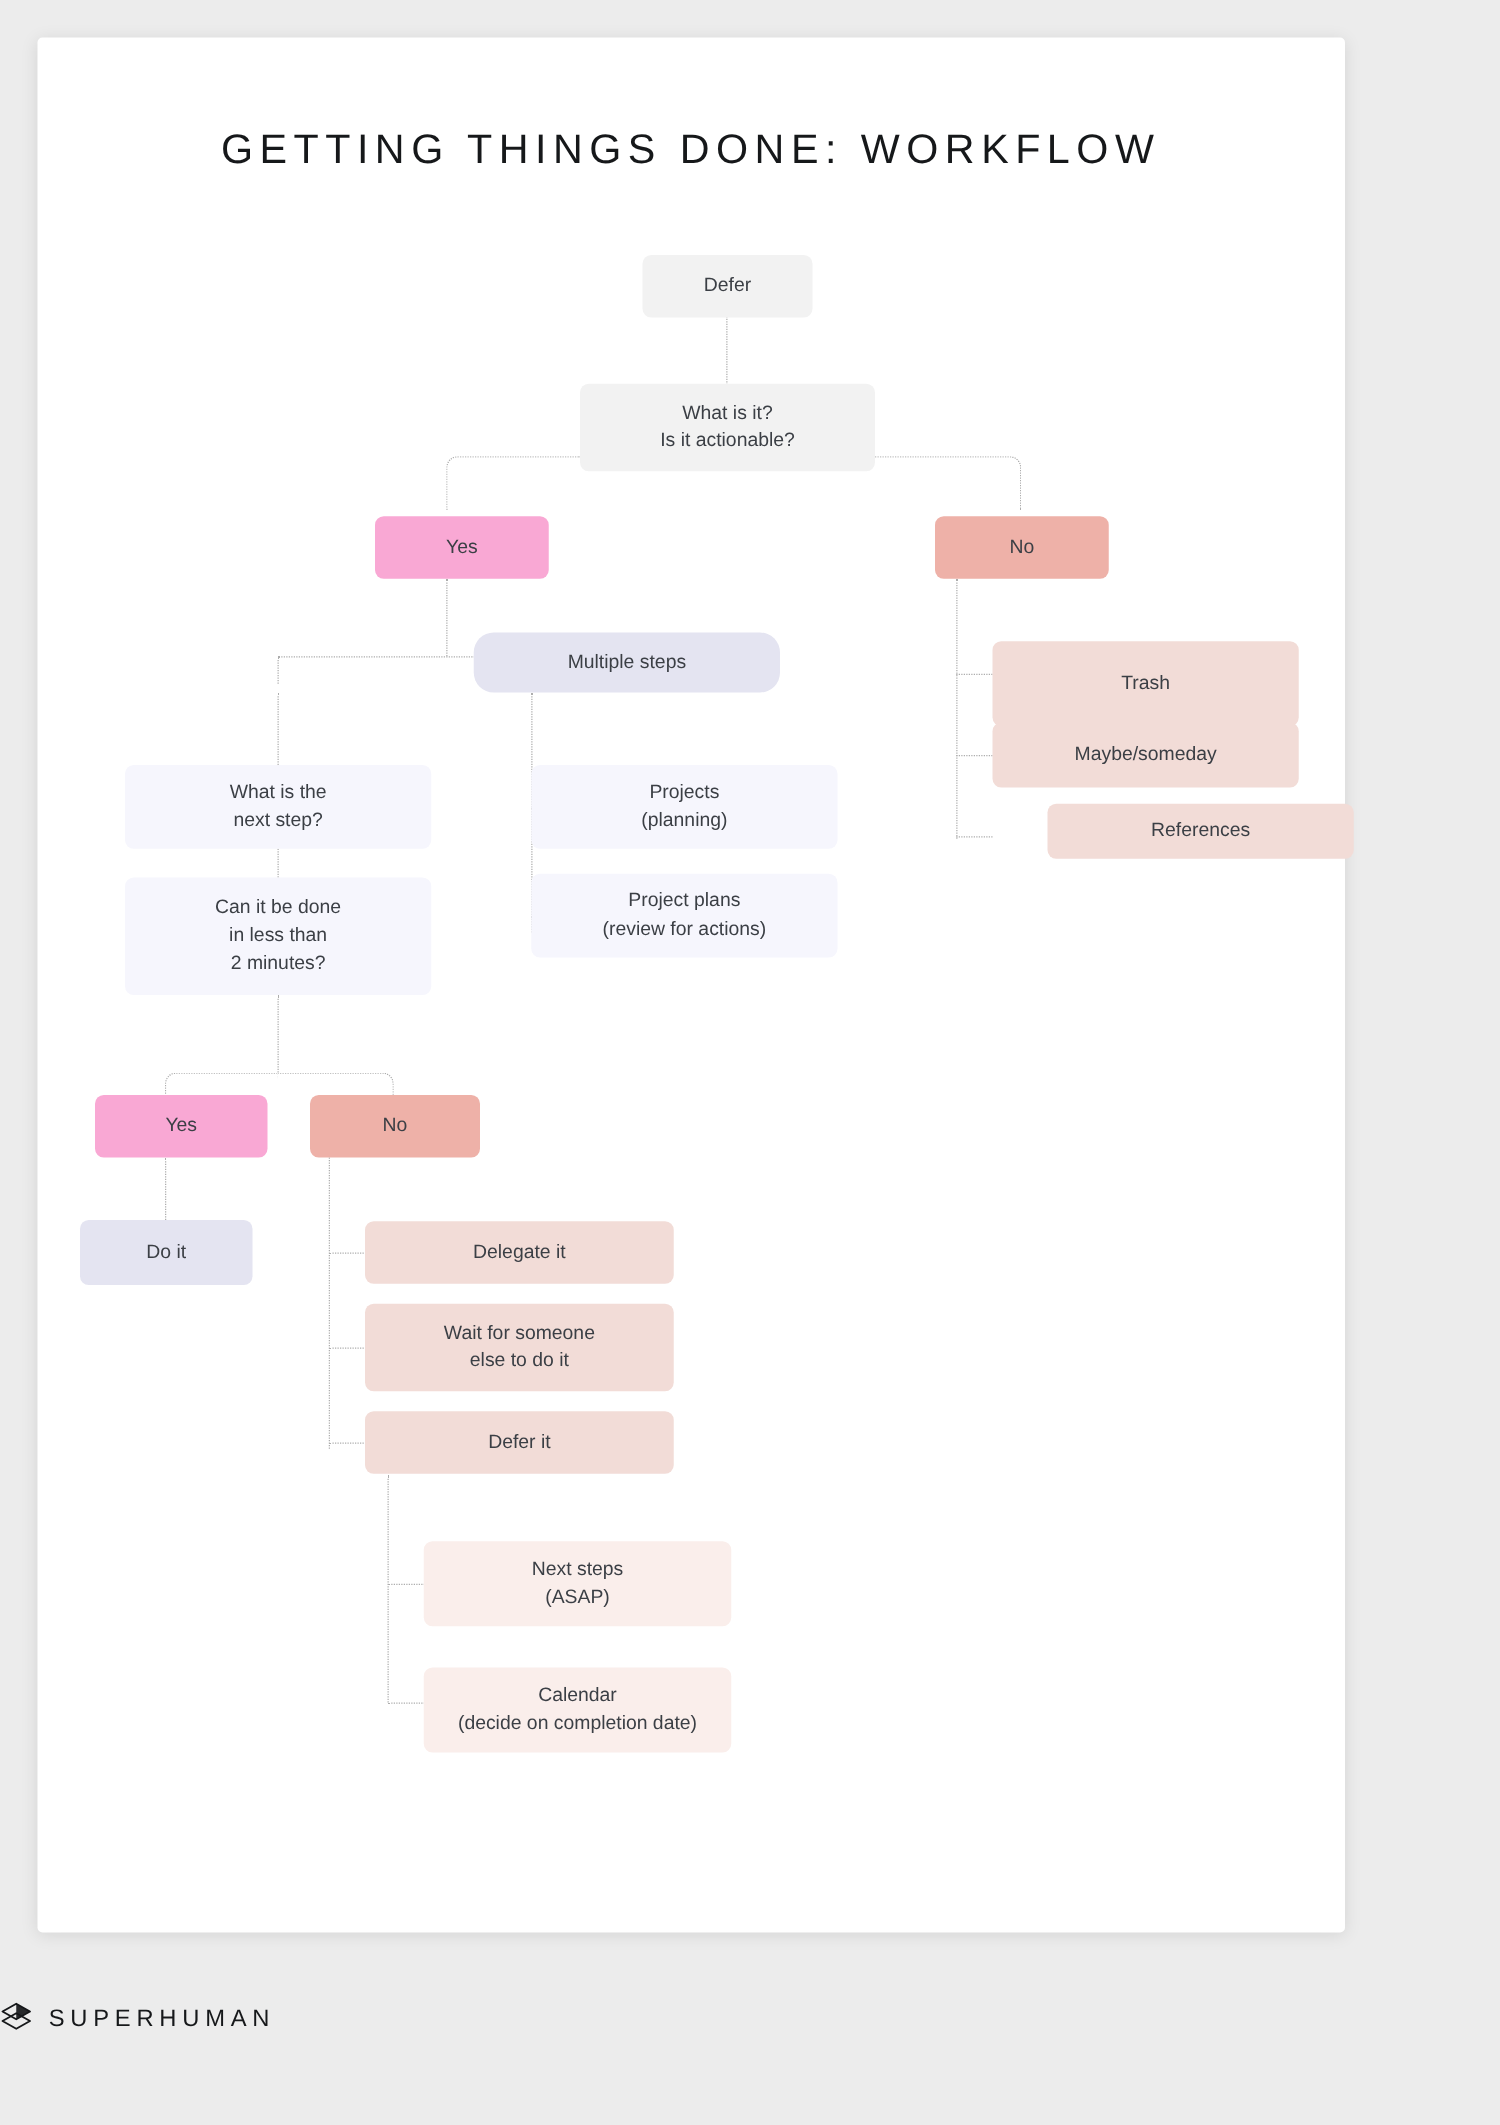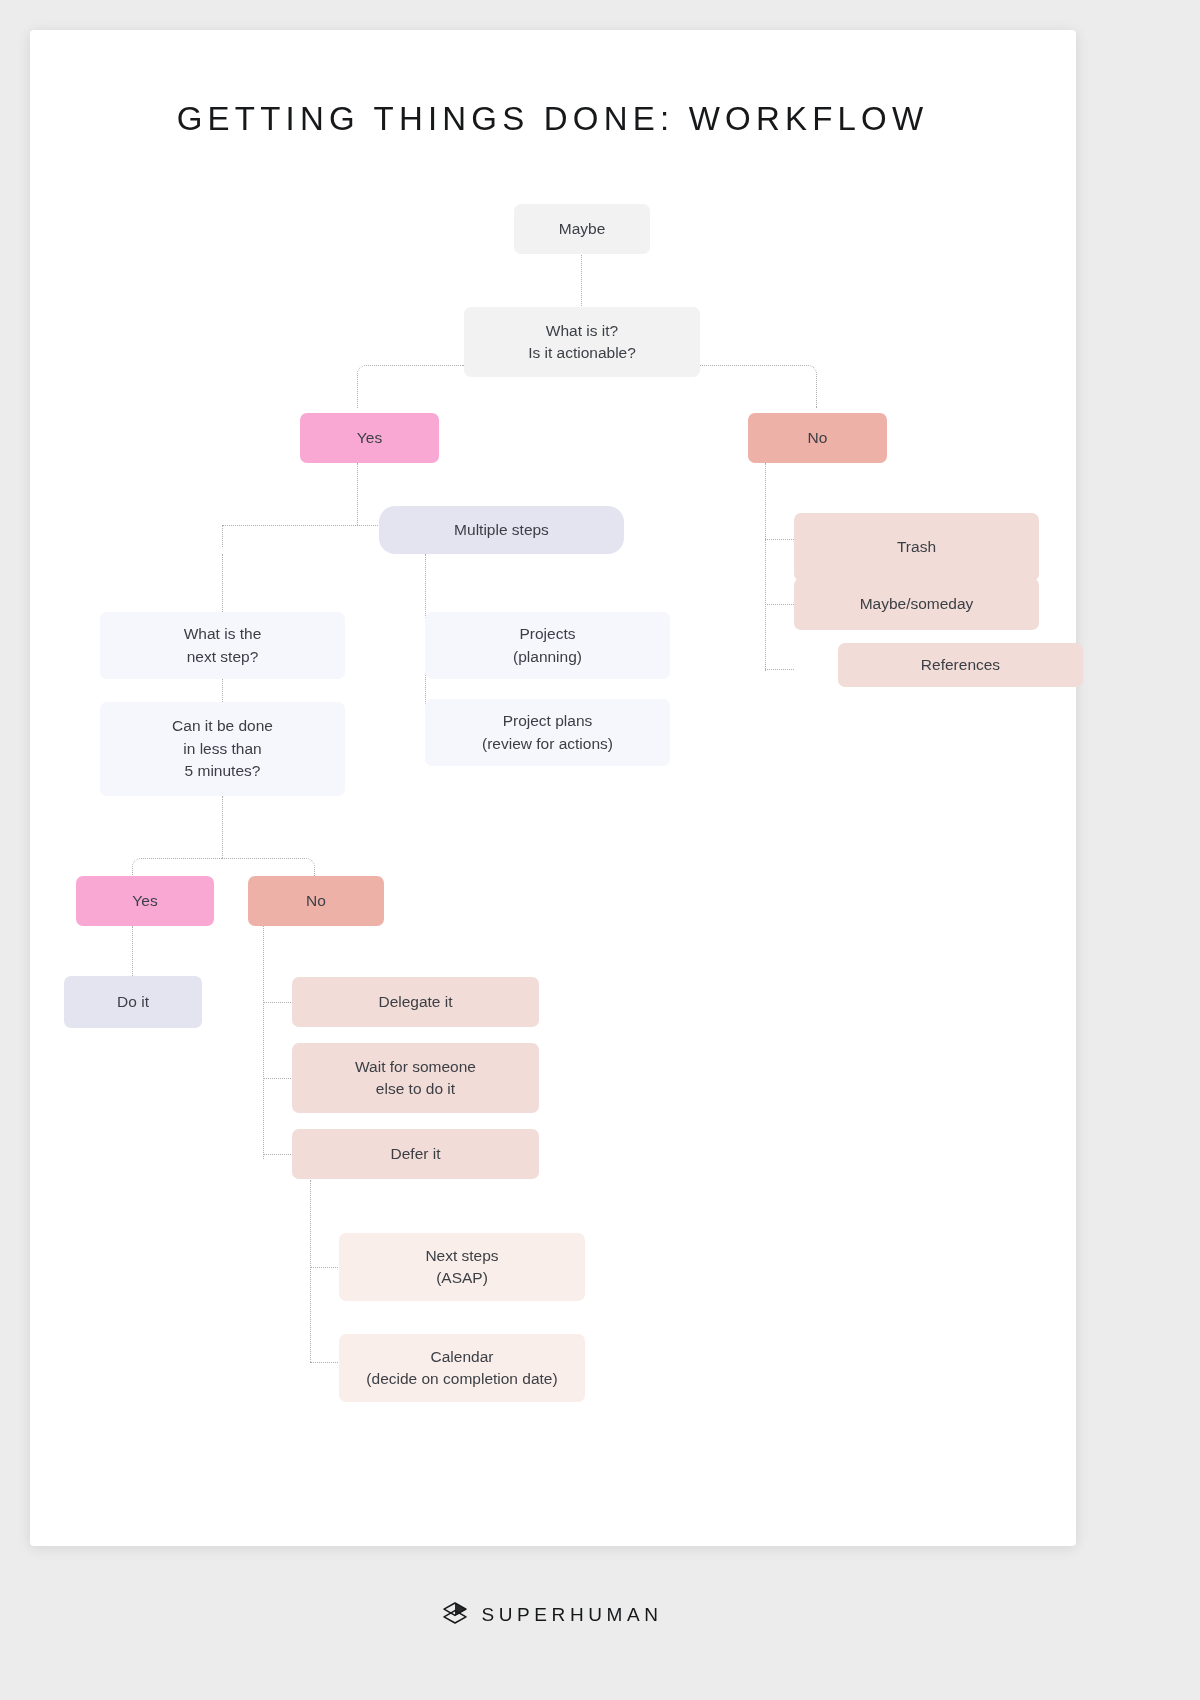--- a/index.html
+++ b/index.html
@@ -95,21 +95,21 @@
     box-sizing: border-box;
   }
   
   #footer {
     position: absolute;
     left: 0;
     top: 1600px;
     width: 1105px;
     display: flex;
     align-items: center;
-    justify-content: center;
+    justify-content: flex-start;
     gap: 13px;
   }
   #footer .logo-mark { display: block; }
   #footer .logo-text {
     font-size: 19px;
     letter-spacing: 4.6px;
     color: #16181a;
     font-weight: 400;
     font-family: "Liberation Sans", sans-serif;
   }
@@ -157,21 +157,21 @@
 
     <div class="vline" style="left:263px; top:926px; height:233px;"></div>
     <div class="hline" style="left:263px; top:1002px; width:30px;"></div>
     <div class="hline" style="left:263px; top:1078px; width:30px;"></div>
     <div class="hline" style="left:263px; top:1154px; width:30px;"></div>
 
     <div class="vline" style="left:310px; top:1180px; height:182px;"></div>
     <div class="hline" style="left:310px; top:1267px; width:30px;"></div>
     <div class="hline" style="left:310px; top:1362px; width:30px;"></div>
 
-    <div class="node c-grey" style="left:514px;  top:204px;  width:136px; height:50px;">Maybe</div>
+    <div class="node c-grey" style="left:514px;  top:204px;  width:136px; height:50px;">Defer</div>
 
     <div class="node c-grey" style="left:464px;  top:307px;  width:236px; height:70px;">What is it?
 Is it actionable?</div>
 
     <div class="node c-purple" style="left:288px;  top:413px;  width:139px; height:50px;">Yes</div>
 
     <div class="node c-red" style="left:748px;  top:413px;  width:139px; height:50px;">No</div>
 
 
     <div class="node c-purple2" style="left:379px;  top:506px;  width:245px; height:48px;border-radius:16px;">Multiple steps</div>
@@ -180,21 +180,21 @@
 
     <div class="node c-red2" style="left:794px;  top:578px;  width:245px; height:52px;">Maybe/someday</div>
 
     <div class="node c-red2" style="left:794px;  top:643px;  width:245px; height:44px;margin-left:44px;">References</div>
 
     <div class="node c-purple3" style="left:100px;  top:612px;  width:245px; height:67px;">What is the
 next step?</div>
 
     <div class="node c-purple3" style="left:100px;  top:702px;  width:245px; height:94px;">Can it be done
 in less than
-5 minutes?</div>
+2 minutes?</div>
 
     <div class="node c-purple3" style="left:425px;  top:612px;  width:245px; height:67px;">Projects
 (planning)</div>
 
     <div class="node c-purple3" style="left:425px;  top:699px;  width:245px; height:67px;">Project plans
 (review for actions)</div>
 
     <div class="node c-purple" style="left:64px;   top:876px;  width:138px; height:50px;">Yes</div>
 
     <div class="node c-red" style="left:248px;  top:876px;  width:136px; height:50px;">No</div>

